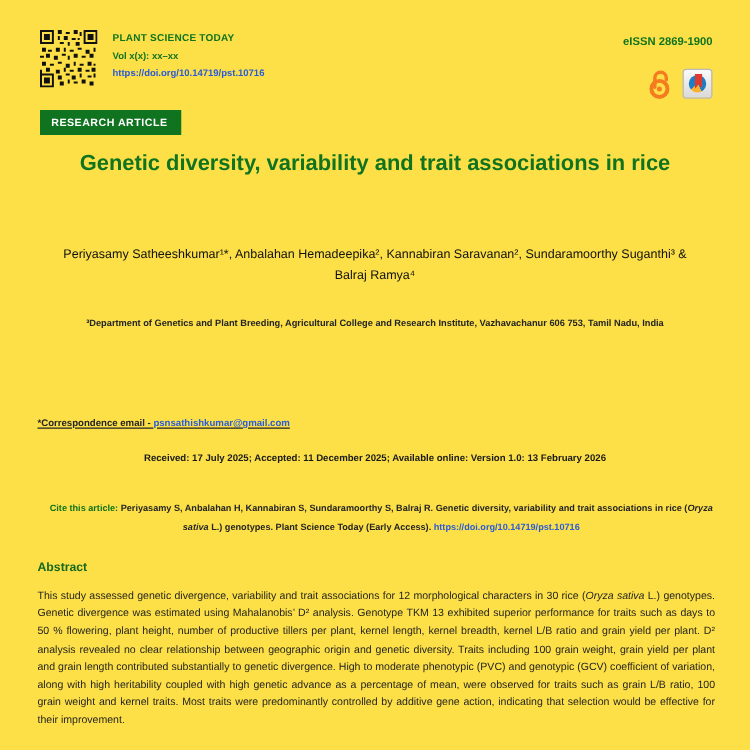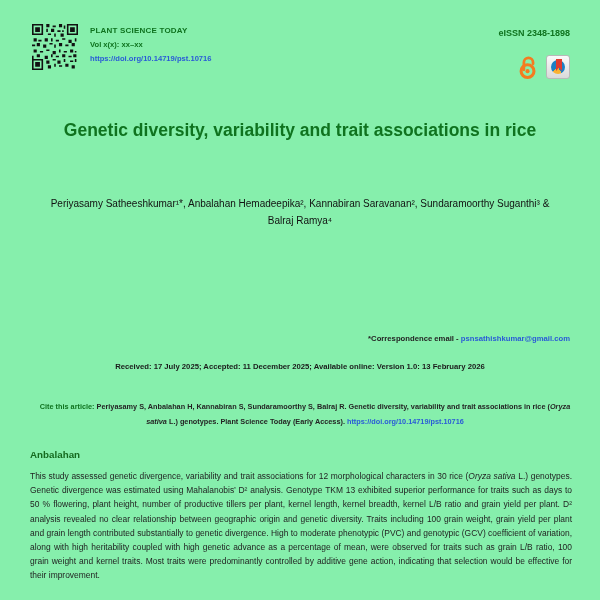--- a/index.html
+++ b/index.html
@@ -1,19 +1,19 @@
 <!DOCTYPE html>
 <html><head>
 <meta charset="utf-8">
 <style>
   * { margin:0; padding:0; box-sizing:border-box; }
   html,body { background:#ffffff; }
   body { font-family:"Liberation Sans", sans-serif; }
   .page {
-    position:relative; width:600px; height:600px; background:#86efac;
+    position:relative; width:600px; height:600px; background:#fde047;
     overflow:hidden; color:#1c1c1c;padding-left:39px;
   }
   
   .header { position:absolute; top:18px; left:32px; right:30px; display:flex; align-items:flex-start; }
   .qr { width:46px; height:46px; flex:0 0 auto; margin-top:6px; }
   .brand { margin-left:12px; margin-top:8px; }
   .brand-name { font-size:8px; font-weight:bold; color:#0f731f; letter-spacing:.2px; }
   .brand-vol { font-size:7.6px; font-weight:bold; color:#0f731f; margin-top:5px; }
   .brand-doi { font-size:7.6px; font-weight:bold; color:#2a5bd7; margin-top:5px; cursor:pointer; }
   .hdr-right { margin-left:auto; text-align:right; margin-top:10px; }
@@ -32,22 +32,22 @@
   
   .title { position:absolute; top:117px; left:30px; right:30px; text-align:center;
     font-size:17.5px; line-height:26px; font-weight:bold; color:#0f731f; }
   
   .authors { position:absolute; top:195px; left:38px; right:38px; text-align:center;
     font-size:10px; line-height:17px; font-weight:normal; color:#111111; }
   
   .affils { position:absolute; top:250px; left:28px; right:28px; text-align:center;
     font-size:7.4px; line-height:17.6px; font-weight:600; color:#242424; }
   
-  .corresp { position:absolute; top:334px; left:30px; right:30px; text-align:right;
-    font-size:7.7px; font-weight:600; color:#242424; }
+  .corresp { position:absolute; top:334px; left:30px; right:30px; text-align:left;
+    font-size:7.7px; font-weight:600; color:#242424;text-decoration:underline; }
   .corresp a, .link { color:#2a5bd7; text-decoration:none; cursor:pointer; }
   
   .dates { position:absolute; top:362px; left:30px; right:30px; text-align:center;
     font-size:7.7px; font-weight:bold; color:#1a1a1a; }
   
   .cite { position:absolute; top:400px; left:36px; right:26px; text-align:center;
     font-size:7.3px; line-height:14.5px; font-weight:600; color:#242424; }
   .cite-label { color:#0f731f; font-weight:bold; }
   
   .abs-heading { position:absolute; top:449px; left:30px; font-size:9.8px; font-weight:bold; color:#14691e; }
@@ -75,52 +75,54 @@
         M0 20h1v2H0z M3 19h2v2H3z M8 20h2v2H8z M12 19h1v2h-1z M15 20h2v1h-2z M19 19h2v2h-2z M23 20h2v1h-2z M26 19h2v2h-2z
         M9 23h2v2H9z M13 22h2v1h-2z M16 23h2v2h-2z M20 22h1v2h-1z M24 23h2v1h-2z M27 22h1v2h-1z
         M10 26h2v2h-2z M14 25h1v2h-1z M17 26h2v1h-2z M21 25h2v2h-2z M25 26h2v2h-2z"></path>
     </svg>
     <div class="brand">
       <div class="brand-name">PLANT SCIENCE TODAY</div>
       <div class="brand-vol">Vol x(x): xx–xx</div>
       <div class="brand-doi">https://doi.org/10.14719/pst.10716</div>
     </div>
     <div class="hdr-right">
-      <div class="eissn">eISSN 2348-1898</div>
+      <div class="eissn">eISSN 2869-1900</div>
       <div class="hdr-icons">
         <svg class="oa-icon" viewBox="0 0 24 28">
           <path d="M7.5 17v-8a5 5 0 0 1 10 0v1.5" fill="none" stroke="#f47b20" stroke-width="3" stroke-linecap="round"></path>
           <circle cx="11.5" cy="18.5" r="7" fill="none" stroke="#f47b20" stroke-width="3.4"></circle>
           <circle cx="11.5" cy="18.5" r="2.2" fill="#f47b20"></circle>
         </svg>
         <div class="crossmark">
           <div class="cm-circle"></div>
           <div class="cm-ribbon"></div>
         </div>
       </div>
     </div>
   </div>
 
+  <div class="badge">RESEARCH ARTICLE</div>
 
   <h1 class="title"><span>Genetic diversity, variability and trait associations in rice</span><br>
   </h1>
 
   <div class="authors">Periyasamy Satheeshkumar¹*, Anbalahan Hemadeepika², Kannabiran Saravanan², Sundaramoorthy Suganthi³ &amp; Balraj Ramya⁴</div>
 
   <div class="affils">
+    <div>³Department of Genetics and Plant Breeding, Agricultural College and Research Institute, Vazhavachanur 606 753, Tamil Nadu, India</div>
   </div>
 
   <div class="corresp">
     <span>*Correspondence email - </span><a>psnsathishkumar@gmail.com</a>
   </div>
 
   <div class="dates">Received: 17 July 2025; Accepted: 11 December 2025; Available online: Version 1.0: 13 February 2026</div>
 
   <div class="cite">
     <span class="cite-label">Cite this article: </span><span>Periyasamy S, Anbalahan H, Kannabiran S, Sundaramoorthy S, Balraj R. Genetic diversity, variability and trait associations in rice (</span><i>Oryza sativa</i><span> L.) genotypes. Plant Science Today (Early Access). </span><a class="link">https://doi.org/10.14719/pst.10716</a>
   </div>
 
-  <div class="abs-heading">Anbalahan</div>
+  <div class="abs-heading">Abstract</div>
   <p class="abs-body">
     <span>This study assessed genetic divergence, variability and trait associations for 12 morphological characters in 30 rice (</span><i>Oryza sativa</i><span> L.) genotypes. Genetic divergence was estimated using Mahalanobis’ D² analysis. Genotype TKM 13 exhibited superior performance for traits such as days to 50 % flowering, plant height, number of productive tillers per plant, kernel length, kernel breadth, kernel L/B ratio and grain yield per plant. D² analysis revealed no clear relationship between geographic origin and genetic diversity. Traits including 100 grain weight, grain yield per plant and grain length contributed substantially to genetic divergence. High to moderate phenotypic (PVC) and genotypic (GCV) coefficient of variation, along with high heritability coupled with high genetic advance as a percentage of mean, were observed for traits such as grain L/B ratio, 100 grain weight and kernel traits. Most traits were predominantly controlled by additive gene action, indicating that selection would be effective for their improvement.</span>
   </p>
 
 </div>
 
 </body></html>

